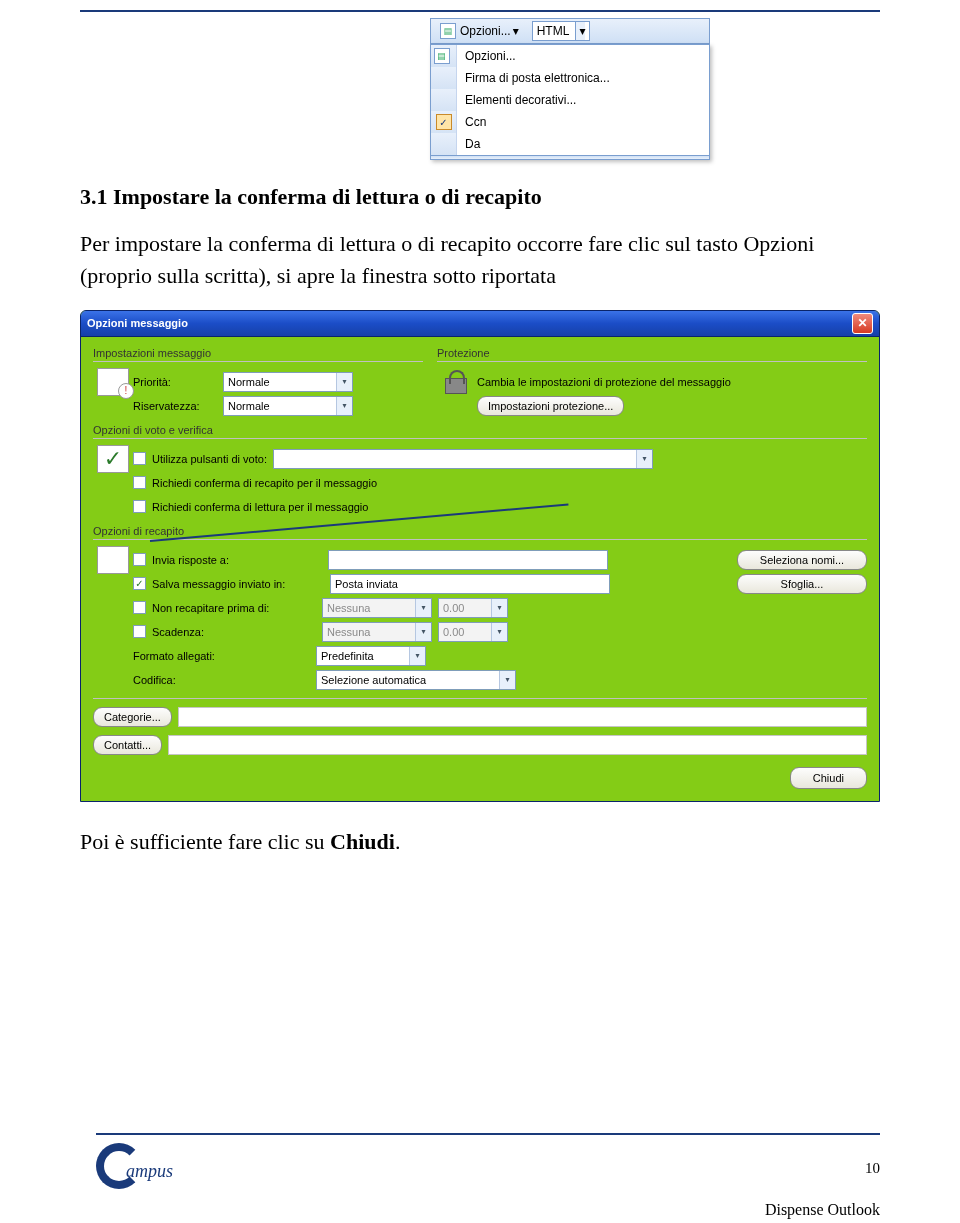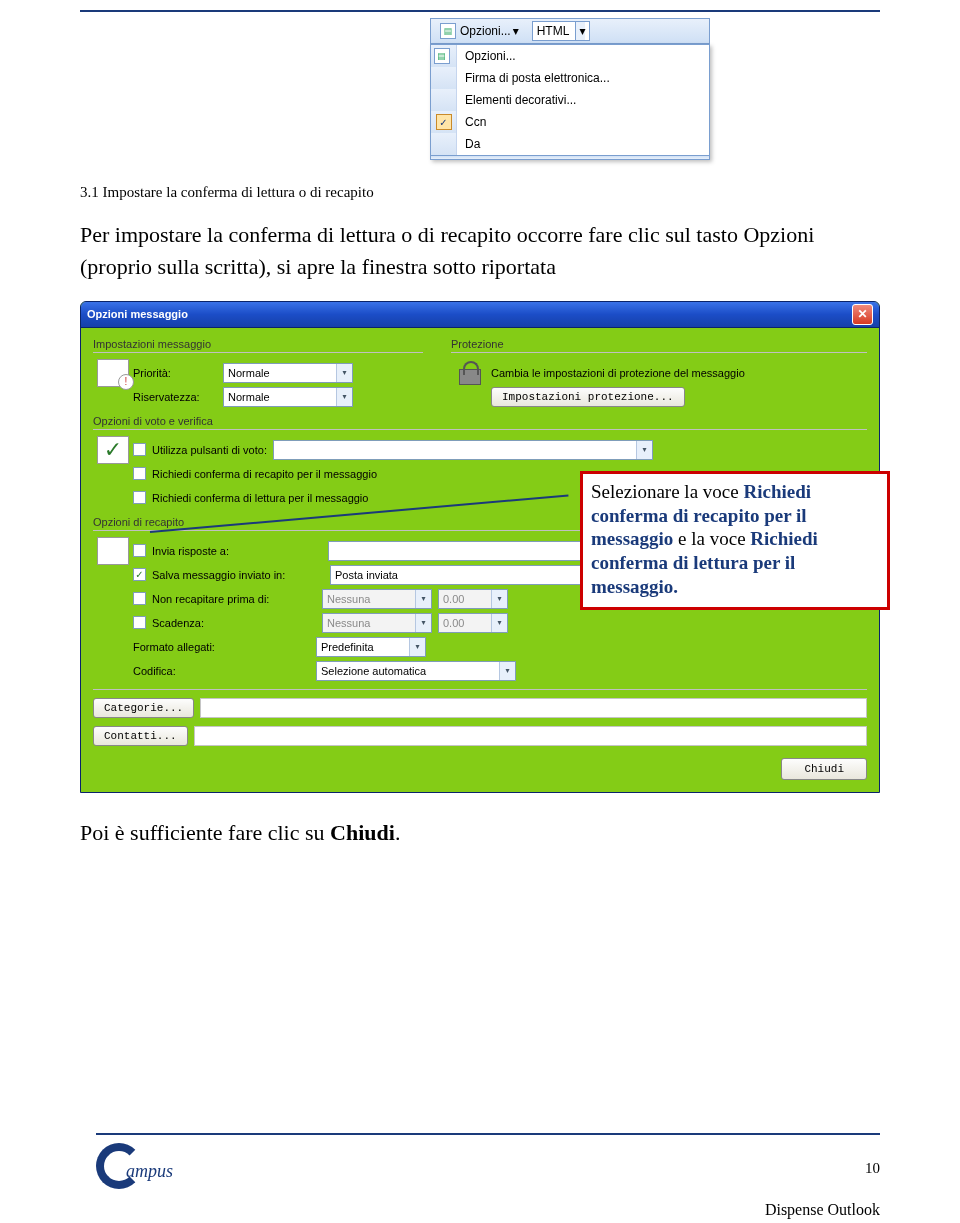--- a/index.html
+++ b/index.html
@@ -86,22 +86,22 @@
     padding: 0 12px 0 8px;
     flex: 1;
   }
   .dm-bottom-bar {
     height: 4px;
     background: linear-gradient(#cfe0f5,#e8f0fb);
     border-top: 1px solid #7a9ecf;
   }
 
   .section-heading {
-    font-size: 15px;
-    font-weight: normal;
+    font-size: 22px;
+    font-weight: bold;
     margin: 18px 0 18px 0;
   }
   .body-text {
     font-size: 22px;
     line-height: 1.45;
     margin-bottom: 18px;
   }
 
   
   .dialog-wrap {
@@ -129,21 +129,21 @@
   .titlebar-close {
     margin-left: auto;
     width: 21px; height: 21px;
     background: linear-gradient(#f08a7d,#d63a22);
     border: 1px solid #fff;
     border-radius: 3px;
     display: flex; align-items: center; justify-content: center;
     color: #fff; font-weight: bold; font-size: 12px;
   }
   .dlg-body { padding: 10px 12px 12px 12px; }
-  .group-row { display: flex; gap: 28px; margin-bottom: 2px; }
+  .group-row { display: flex; gap: 14px; margin-bottom: 2px; }
   .group-title { font-size: 11px; color: #333; margin-bottom: 2px; }
   .fieldset {
     flex: 1;
   }
   .fieldset-inner {
     border-top: 1px solid #c0c0c0;
     padding: 8px 0 0 0;
   }
   .row { display: flex; align-items: center; height: 24px; }
   .icon-cell {
@@ -192,22 +192,22 @@
     background: #e8f0fb;
     border-left: 1px solid #b5c7e1;
     display: flex; align-items: center; justify-content: center;
     height: 100%; font-size: 8px; color: #456;
   }
   .combo.disabled { background: #f3f3f3; color: #8a8a8a; }
   .btn {
     border: 1px solid #888;
     background: linear-gradient(#fdfdfd,#e9e7dc);
     padding: 3px 10px;
-    border-radius: 3px;
-    font-family: Liberation Mono, monospace;
+    border-radius: 9px;
+    font-family: Liberation Sans, sans-serif;
     font-size: 11px;
   }
   .checkbox {
     width: 13px; height: 13px;
     border: 1px solid #7f9db9;
     background: #fff;
     margin-right: 6px;
     display: inline-flex; align-items: center; justify-content: center;
     font-size: 10px; color: #2a7a2a;
   }
@@ -497,23 +497,20 @@
           <button class="btn">Contatti...</button>
           <div style="flex:1;height:20px;border:1px solid #c5c5c5;background:#fff;margin-left:6px"></div>
         </div>
 
         <div class="dlg-bottom">
           <button class="btn" style="padding:4px 22px">Chiudi</button>
         </div>
       </div>
     </div>
 
-    <div class="callout">
-      <span>Selezionare  la voce </span><span class="blue-inline">Richiedi conferma di recapito per il messaggio</span><span> e la voce </span><span class="blue-inline">Richiedi conferma di lettura per il messaggio.</span>
-    </div>
   </div>
 
   <p class="body-text" style="margin-top:22px">
     <span>Poi è sufficiente fare clic su </span><strong>Chiudi</strong><span>.</span>
   </p>
 
 </div>
 
 <div class="footer">
   <div class="footer-rule"></div>

